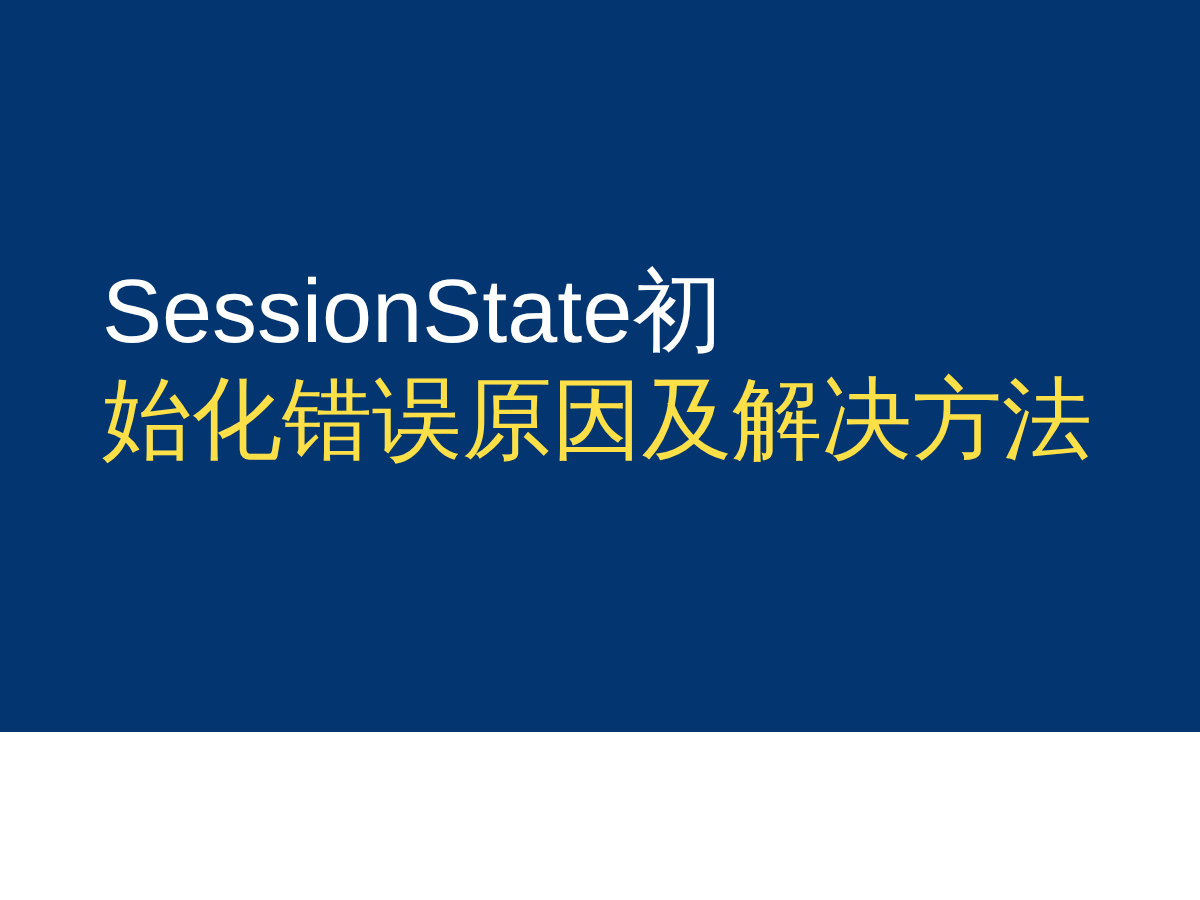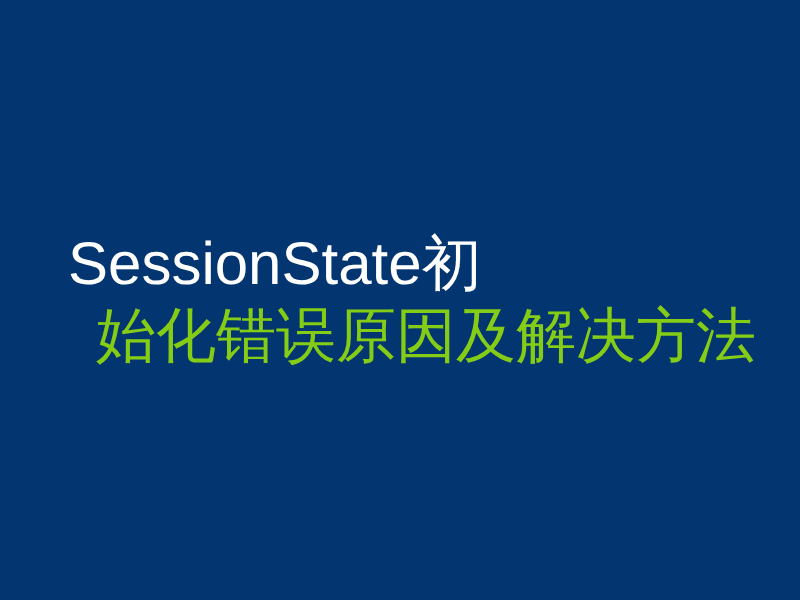--- a/index.html
+++ b/index.html
@@ -13,21 +13,21 @@
     height: 600px;
     overflow: hidden;
     font-family: "Liberation Sans", "DejaVu Sans", sans-serif;
     background: #ffffff;
   }
 
   .title-card {
     position: relative;
     box-sizing: border-box;
     width: 800px;
-    height: 600px;
+    height: 488px;
     background-color: #033570;
     display: flex;
     flex-direction: column;
     justify-content: center;
     align-items: flex-start;
     padding: 0 0 0 68px;
   }
 
   .title-block {
     display: block;
@@ -57,17 +57,17 @@
 </style>
 </head>
 <body>
 
 <div class="title-card" style="background-color: rgb(3, 53, 112);">
 
   <div class="title-block">
 
     <span class="title-line title-line-1" style="color: rgb(255, 255, 255);">SessionState初</span>
 
-    <span class="title-line title-line-2" style="color: #84cc16; margin-left: 28px;">始化错误原因及解决方法</span>
+    <span class="title-line title-line-2" style="color: #fde047;">始化错误原因及解决方法</span>
 
   </div>
 
 </div>
 
 </body></html>

